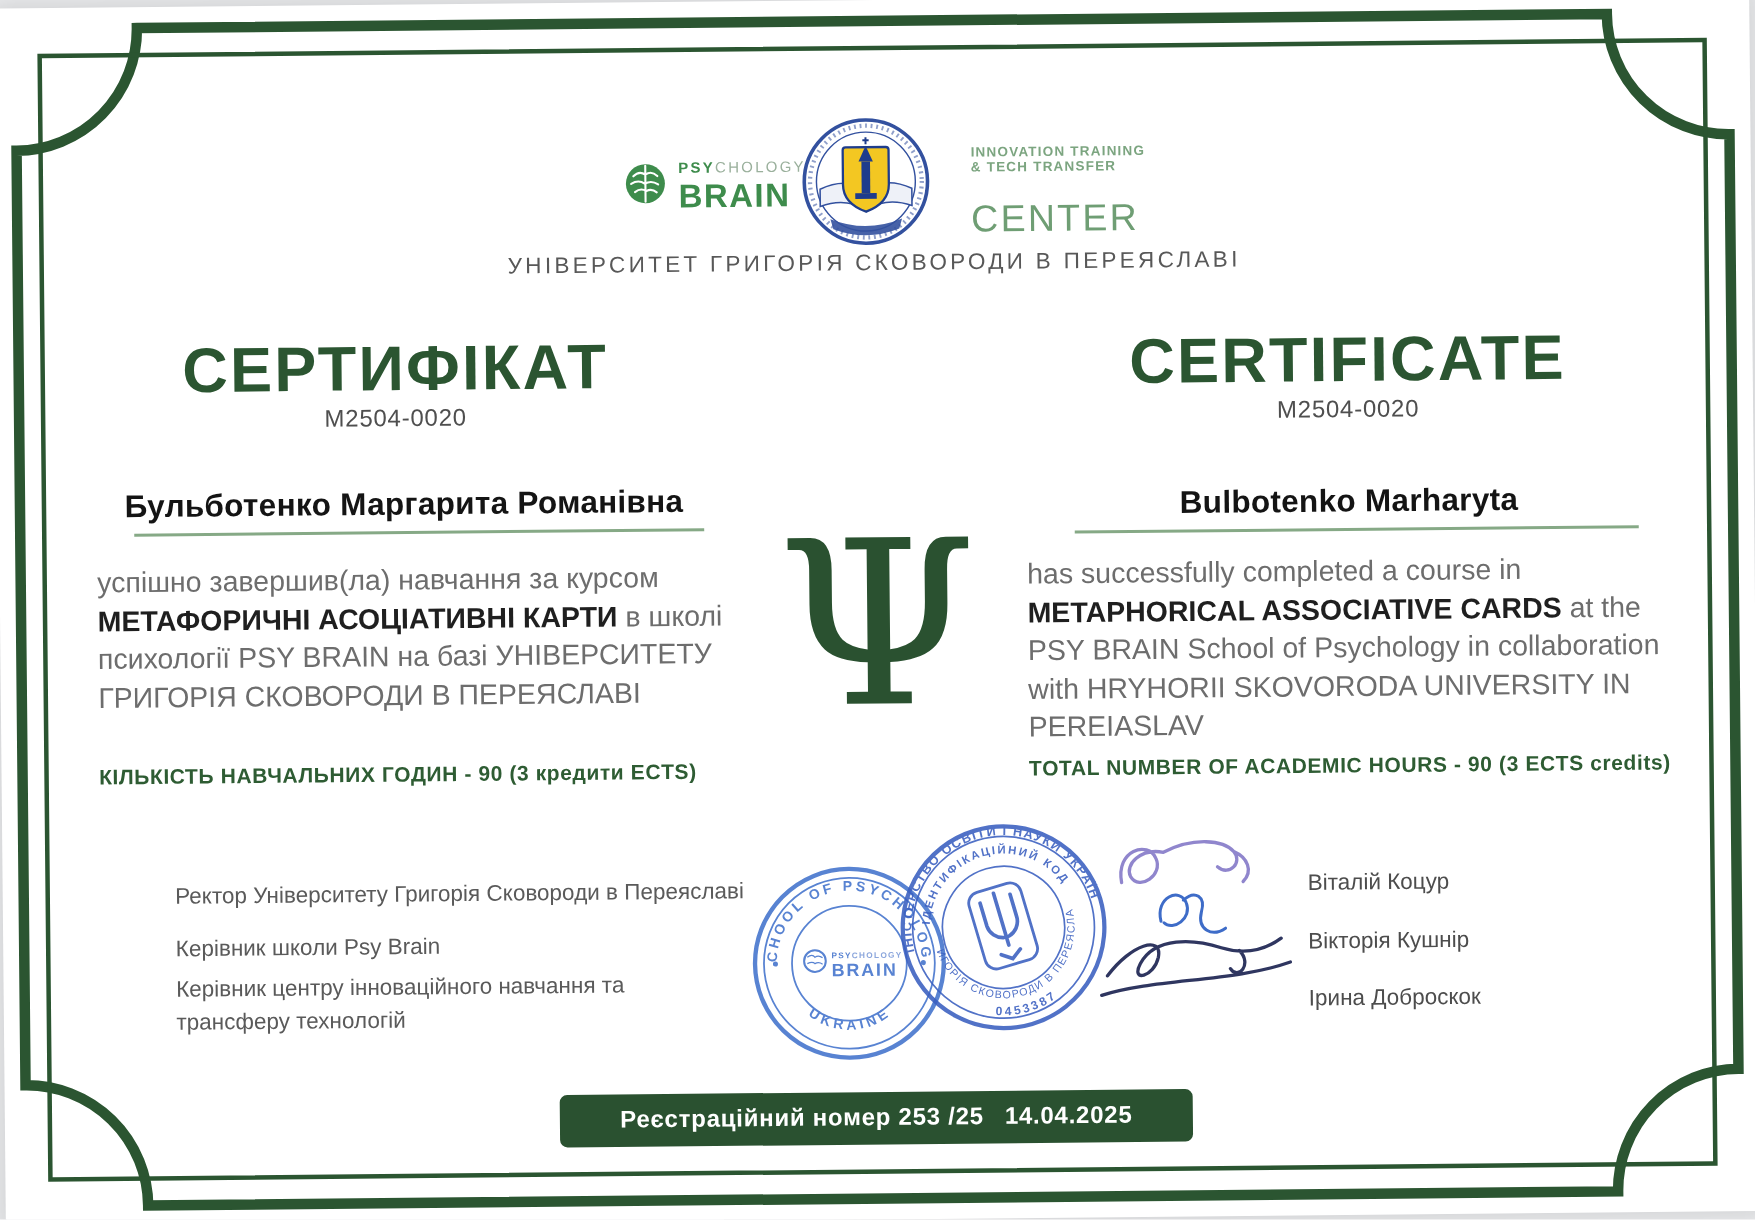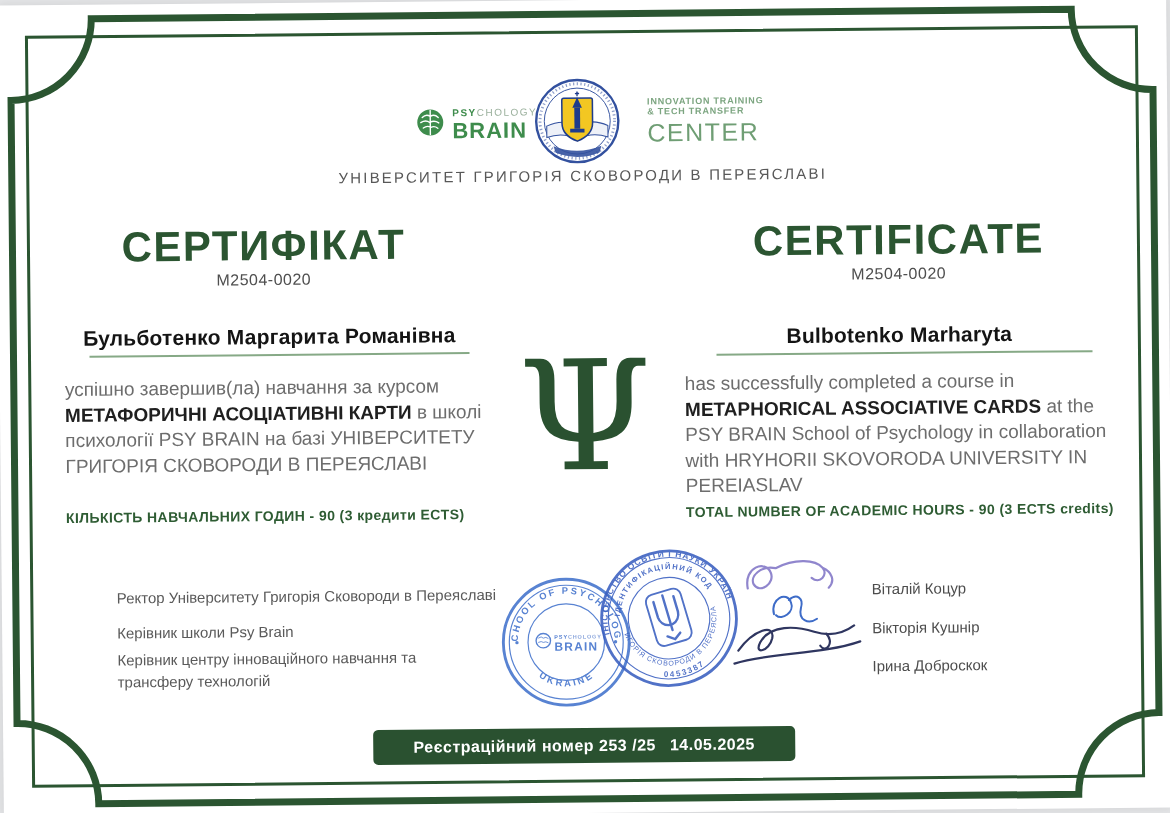--- a/index.html
+++ b/index.html
@@ -17,21 +17,21 @@
   .abs{position:absolute;}
   .frame-svg{left:0;top:0;pointer-events:none;}
   
   .brainlogo{left:418px;top:98px;width:130px;height:46px;display:flex;align-items:center;gap:7px;}
   .brainlogo .txt{line-height:1;}
   .psy{font-weight:bold;color:#3e8c4c;font-size:10px;letter-spacing:1.5px;}
   .chology{color:#9ab09c;font-size:10px;letter-spacing:1.5px;}
   .brainword{font-weight:bold;color:#3e8c4c;font-size:22px;letter-spacing:1px;margin-top:1px;}
   .centerlogo{left:650px;top:97px;width:120px;line-height:1.15;}
   .centerlogo .small{font-size:9px;font-weight:bold;color:#7fa;color:#7ca580;letter-spacing:.8px;}
-  .centerlogo .big{font-size:25px;color:#6f9e74;letter-spacing:1.5px;margin-top:1px;}
+  .centerlogo .big{font-size:25px;color:#6f9e74;letter-spacing:1.5px;margin-top:15px;}
   .uniline{left:0;top:167px;width:1170px;text-align:center;font-size:15px;letter-spacing:2.2px;color:#585858;}
   
   .title{font-weight:bold;font-size:42px;letter-spacing:1.5px;color:#2b5531;text-align:center;}
   .t-left{left:60px;top:219px;width:410px;}
   .t-right{left:695px;top:219px;width:410px;}
   .certnum{font-size:16px;color:#4f4f4f;text-align:center;letter-spacing:.5px;}
   .n-left{left:60px;top:268px;width:410px;}
   .n-right{left:695px;top:268px;width:410px;}
   
   .recipient{font-weight:bold;font-size:21px;color:#141414;text-align:center;letter-spacing:.2px;}
@@ -192,16 +192,16 @@
     <g>
       <path d="M44 64 C40 48 57 41 61 52 C65 62 52 71 46 65 M59 50 C67 43 74 48 71 58 C68 70 78 75 87 69" stroke="#3e6cc8" stroke-width="2" fill="none" stroke-linecap="round"></path>
     </g>
     <g>
       <path d="M8 100 C24 79 45 73 42 88 C39 101 23 105 30 92 C40 74 66 76 84 82 C100 87 113 84 124 76 M96 84 C105 93 95 104 90 96 M4 113 C40 102 92 105 130 92" stroke="#2f3660" stroke-width="2.2" fill="none" stroke-linecap="round"></path>
     </g>
   </svg>
 
   <div class="abs regbox">
     <span>Реєстраційний номер 253 /25</span>
-    <span>14.05.2025</span>
+    <span>14.04.2025</span>
   </div>
 
 </div>
 
 </body></html>

